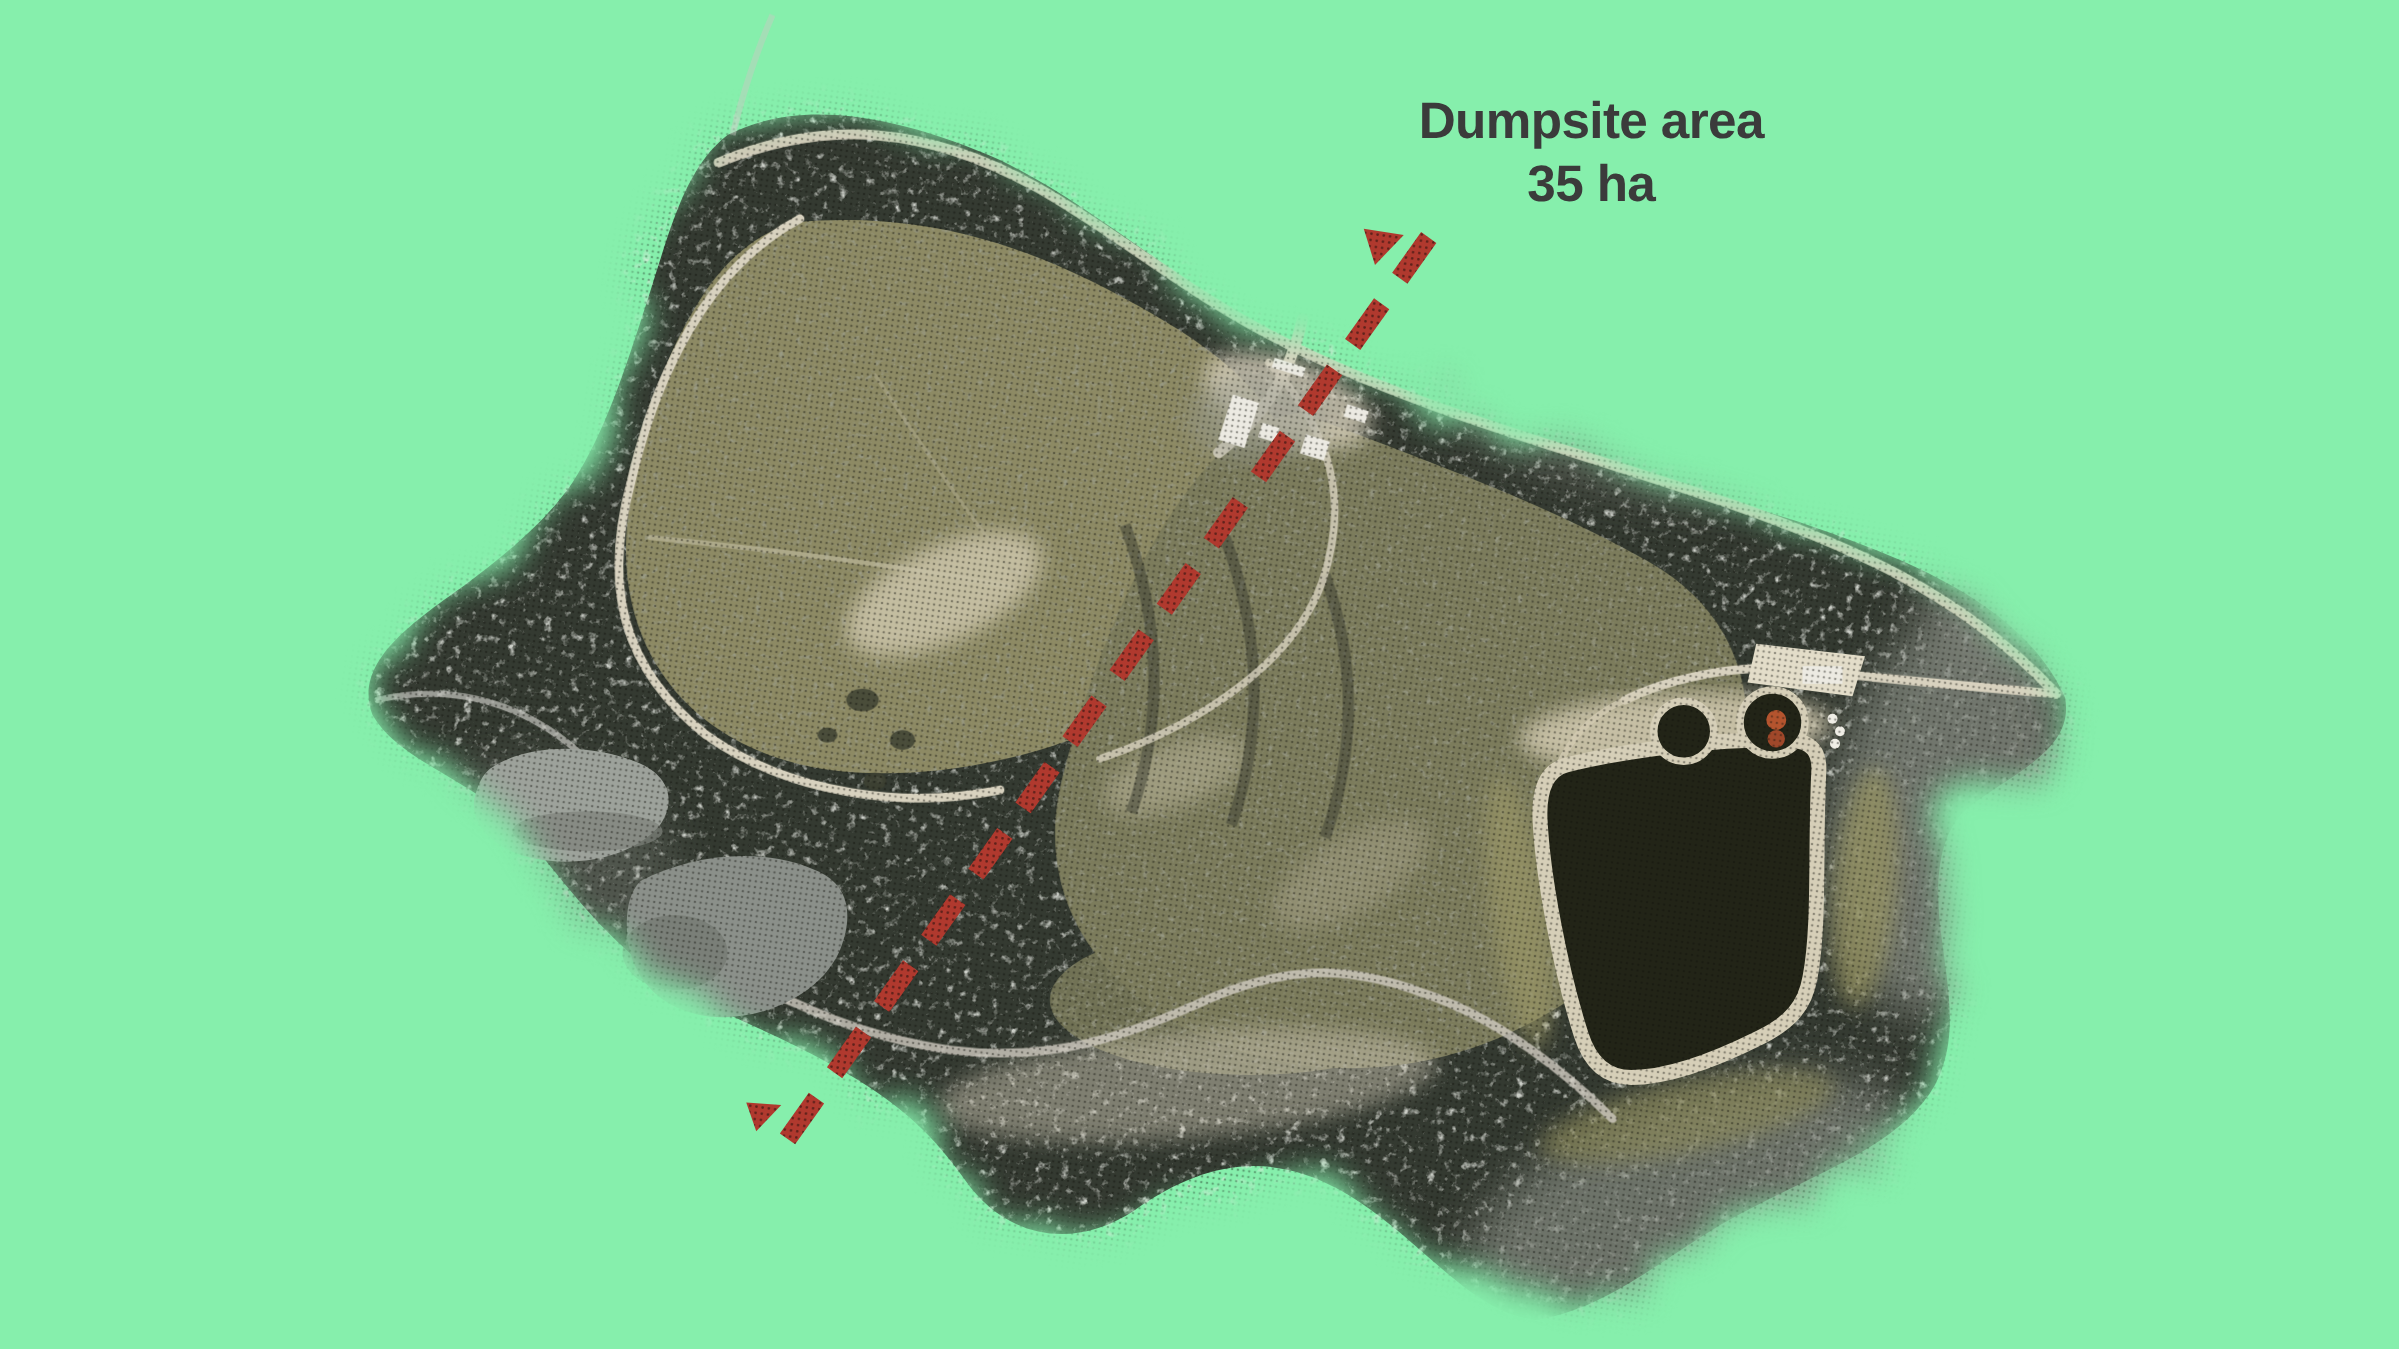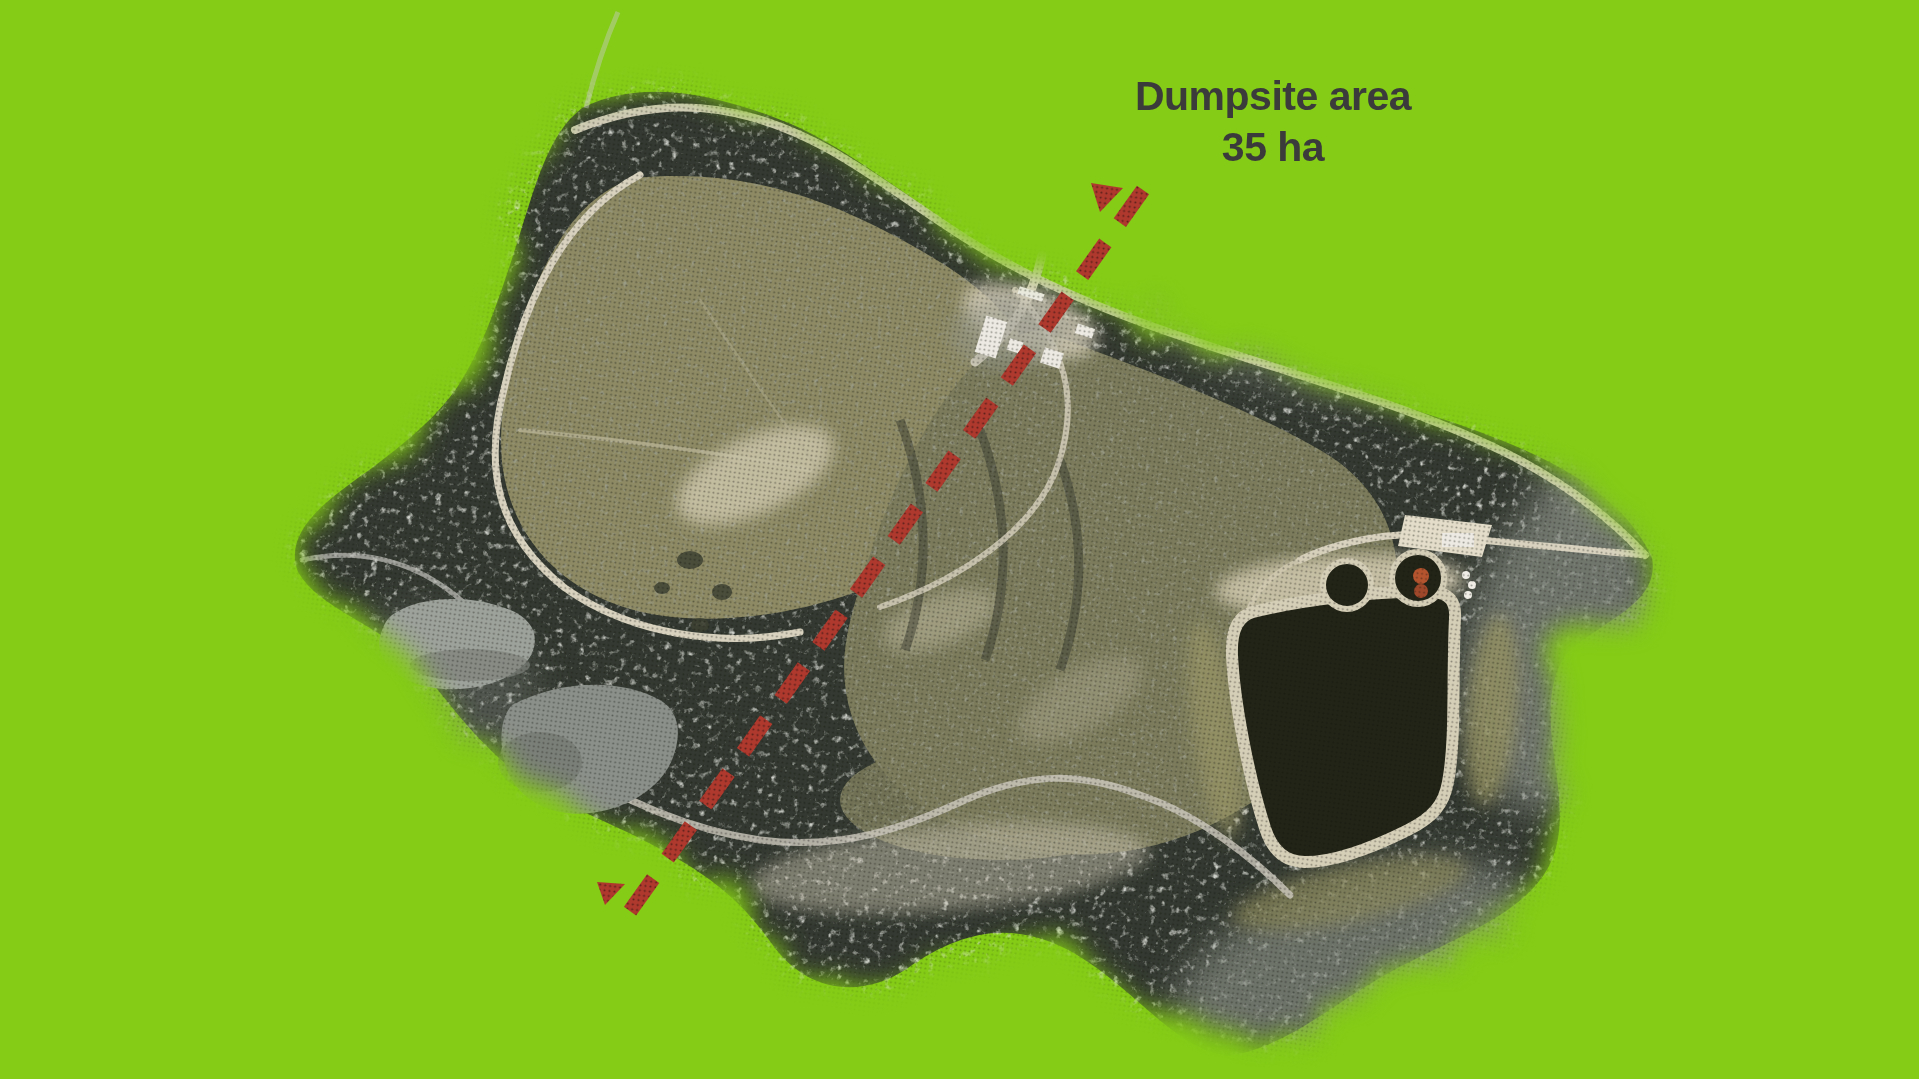--- a/index.html
+++ b/index.html
@@ -1,16 +1,16 @@
 <!DOCTYPE html>
 <html><head>
 <meta charset="utf-8">
 <style>
   html,body{margin:0;padding:0;background:#ffffff;}
-  .stage{position:relative;width:1919px;height:1079px;background:#84cc16;overflow:hidden;
+  .stage{position:relative;width:1919px;height:1079px;background:#86efac;overflow:hidden;
          font-family:"Liberation Sans",sans-serif;}
   svg{display:block;}
   .title-text{font-family:"Liberation Sans",sans-serif;font-weight:700;font-size:41px;letter-spacing:-0.5px;}
 </style>
 </head>
 <body>
 
 <div class="stage">
 <svg width="1919" height="1079" viewBox="0 0 1919 1079" xmlns="http://www.w3.org/2000/svg">
   <defs>

